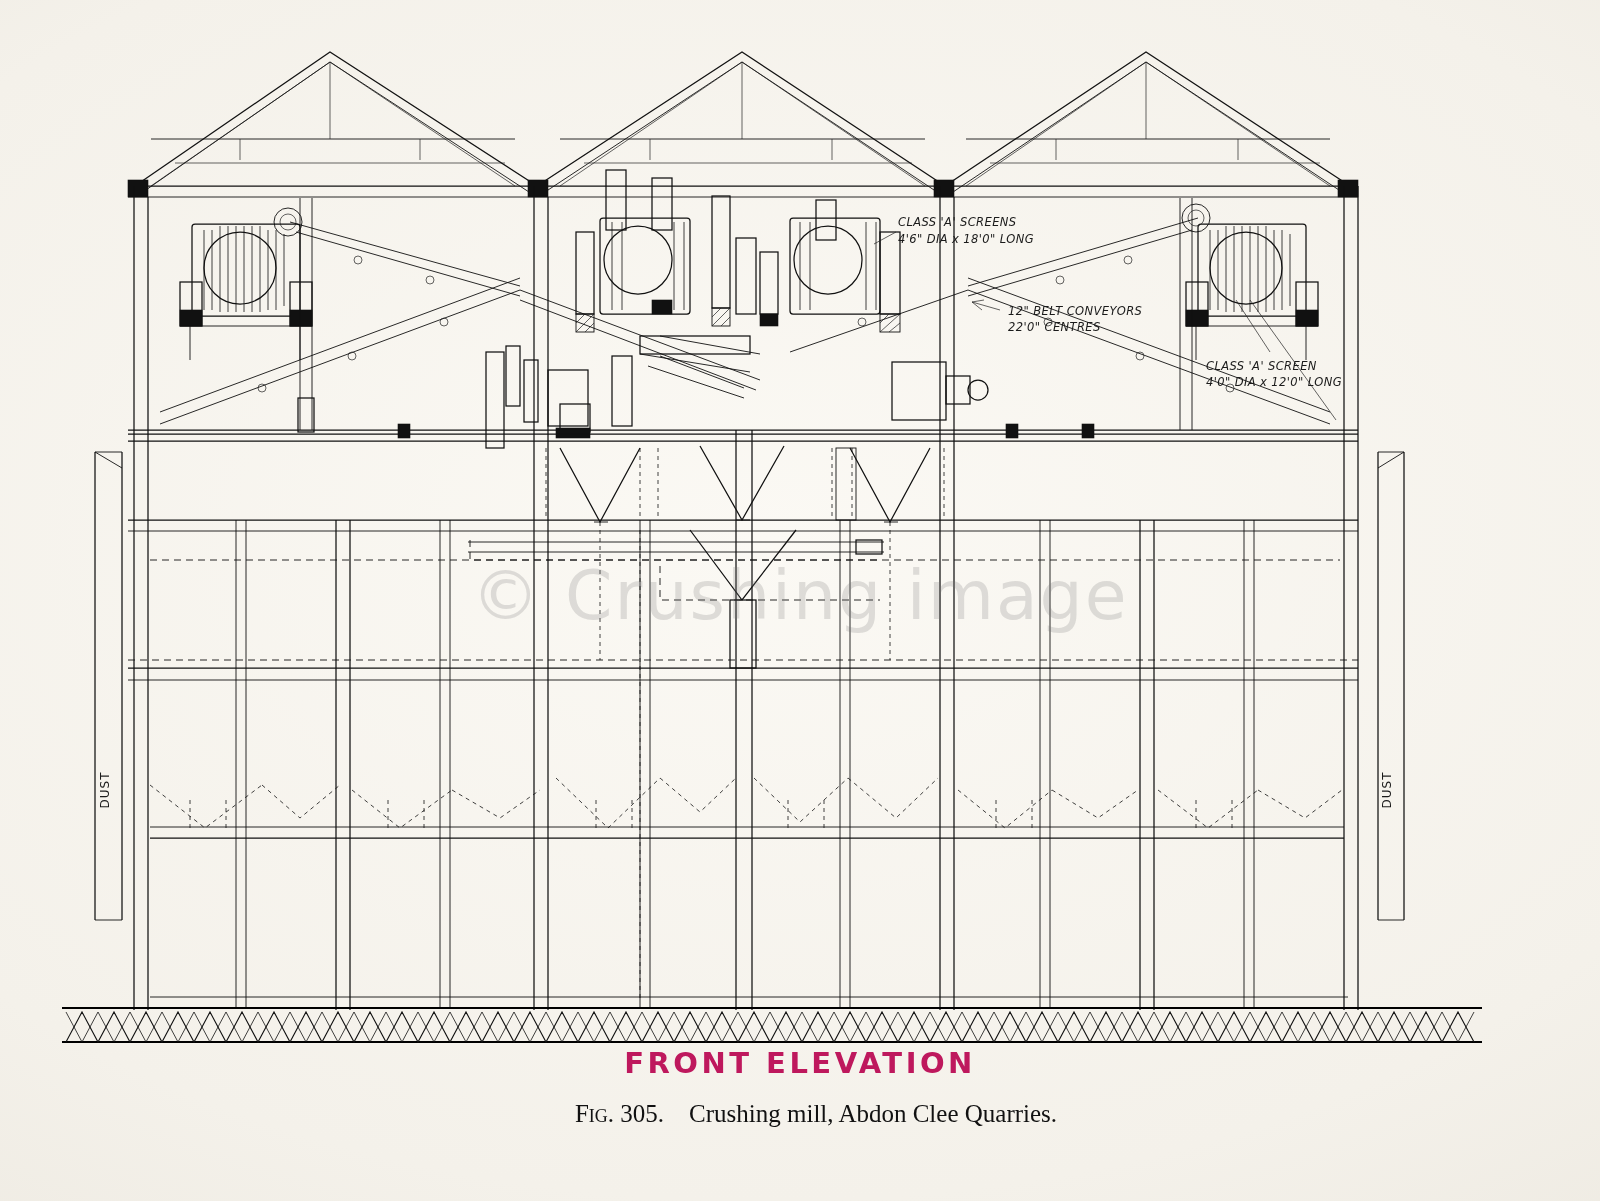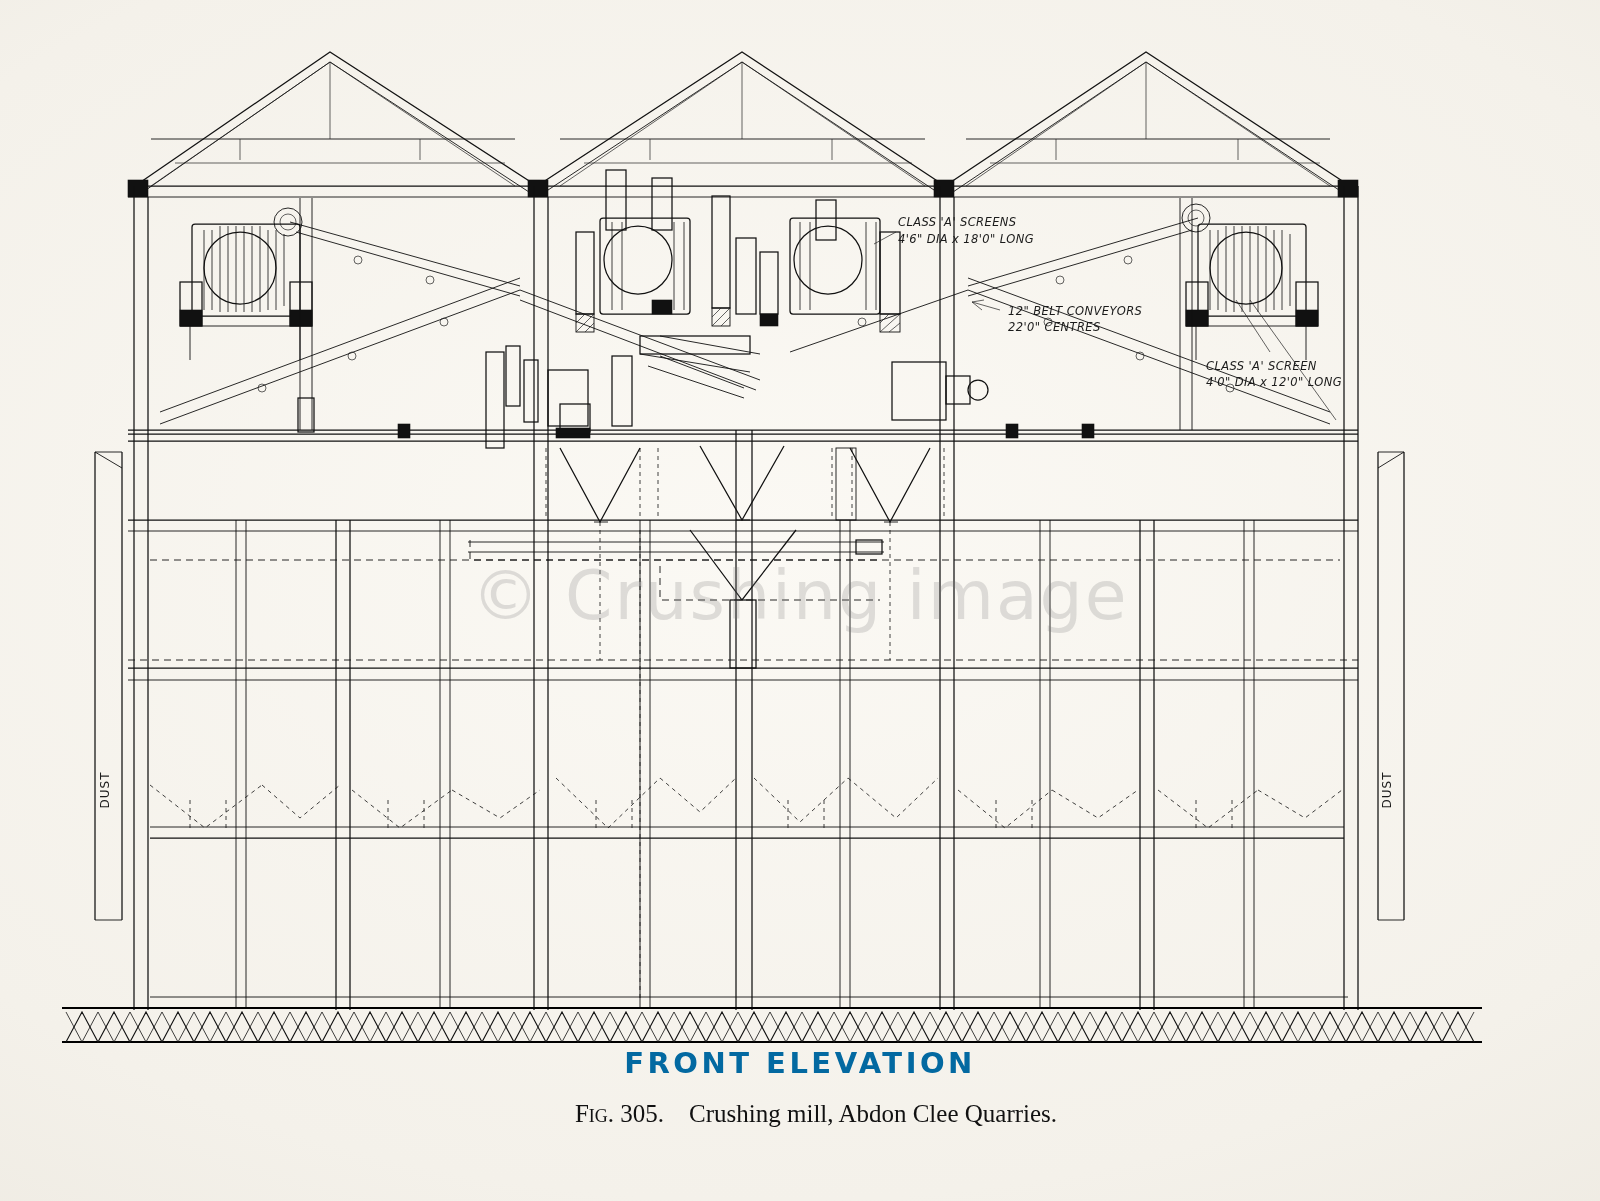--- a/index.html
+++ b/index.html
@@ -43,21 +43,21 @@
     left: 0;
     width: 1600px;
     text-align: center;
   }
   #title-line {
     top: 1046px;
     font-family: "DejaVu Sans", sans-serif;
     font-weight: bold;
     font-size: 29px;
     letter-spacing: 3.5px;
-    color: #0369a1;
+    color: #be185d;
   }
   #fig-line {
     top: 1100px;
     font-family: "Liberation Serif", serif;
     font-size: 25px;
     color: #111;
     margin-left: 16px;
   }
   #fig-line .figno {
     font-variant: small-caps;

